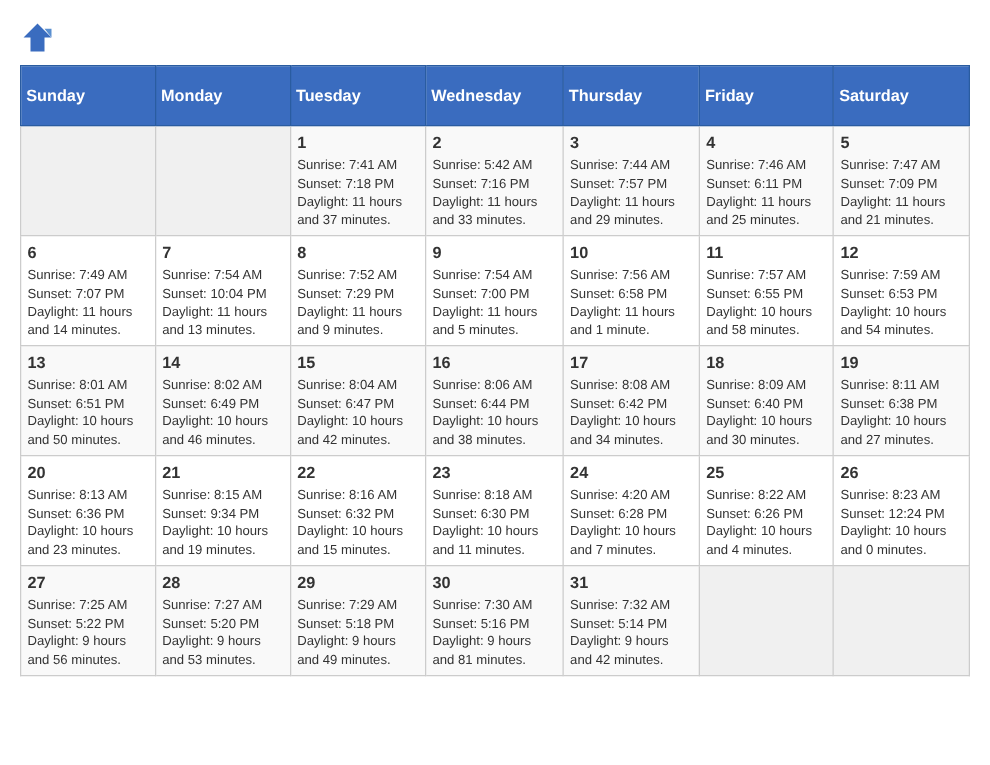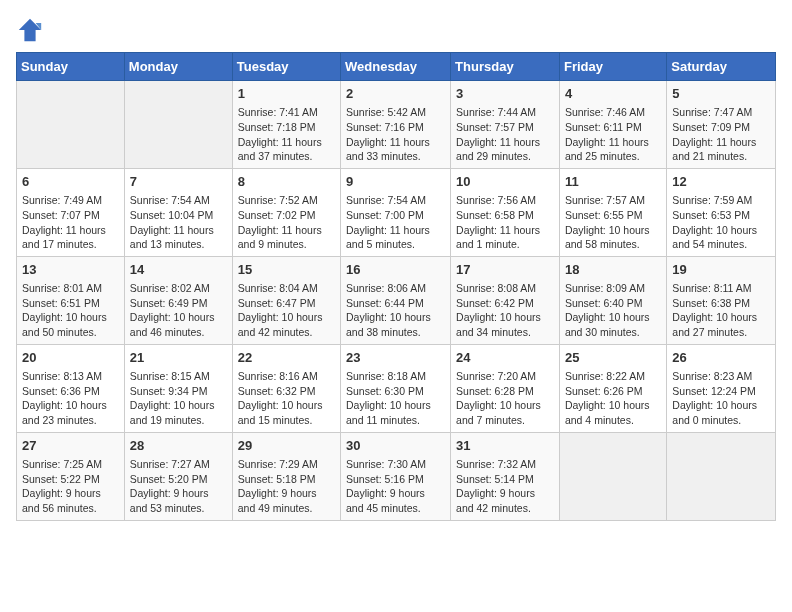--- a/index.html
+++ b/index.html
@@ -47,21 +47,21 @@
       color: #555;
     }
     table {
       width: 100%;
       border-collapse: collapse;
       font-size: 11px;
     }
     thead tr th {
       background-color: #3a6cbf;
       color: #fff;
-      padding: 6px 4px;
+      padding: 16px 4px;
       text-align: left;
       font-size: 13px;
       font-weight: bold;
       border: 1px solid #2a5ca0;
     }
     tbody tr td {
       border: 1px solid #ccc;
       vertical-align: top;
       padding: 4px 5px;
       width: 113px;
@@ -120,49 +120,49 @@
   <tr>
         <td class="empty"></td>
         <td class="empty"></td>
         <td><span class="day-num">1</span><span>Sunrise: 7:41 AM</span><br><span>Sunset: 7:18 PM</span><br><span>Daylight: 11 hours and 37 minutes.</span></td>
         <td><span class="day-num">2</span><span>Sunrise: 5:42 AM</span><br><span>Sunset: 7:16 PM</span><br><span>Daylight: 11 hours and 33 minutes.</span></td>
         <td><span class="day-num">3</span><span>Sunrise: 7:44 AM</span><br><span>Sunset: 7:57 PM</span><br><span>Daylight: 11 hours and 29 minutes.</span></td>
         <td><span class="day-num">4</span><span>Sunrise: 7:46 AM</span><br><span>Sunset: 6:11 PM</span><br><span>Daylight: 11 hours and 25 minutes.</span></td>
         <td><span class="day-num">5</span><span>Sunrise: 7:47 AM</span><br><span>Sunset: 7:09 PM</span><br><span>Daylight: 11 hours and 21 minutes.</span></td>
       </tr>
       <tr>
-        <td><span class="day-num">6</span><span>Sunrise: 7:49 AM</span><br><span>Sunset: 7:07 PM</span><br><span>Daylight: 11 hours and 17 minutes.</span></td>
+        <td><span class="day-num">6</span><span>Sunrise: 7:49 AM</span><br><span>Sunset: 7:07 PM</span><br><span>Daylight: 11 hours and 14 minutes.</span></td>
         <td><span class="day-num">7</span><span>Sunrise: 7:54 AM</span><br><span>Sunset: 10:04 PM</span><br><span>Daylight: 11 hours and 13 minutes.</span></td>
-        <td><span class="day-num">8</span><span>Sunrise: 7:52 AM</span><br><span>Sunset: 7:02 PM</span><br><span>Daylight: 11 hours and 9 minutes.</span></td>
+        <td><span class="day-num">8</span><span>Sunrise: 7:52 AM</span><br><span>Sunset: 7:29 PM</span><br><span>Daylight: 11 hours and 9 minutes.</span></td>
         <td><span class="day-num">9</span><span>Sunrise: 7:54 AM</span><br><span>Sunset: 7:00 PM</span><br><span>Daylight: 11 hours and 5 minutes.</span></td>
         <td><span class="day-num">10</span><span>Sunrise: 7:56 AM</span><br><span>Sunset: 6:58 PM</span><br><span>Daylight: 11 hours and 1 minute.</span></td>
         <td><span class="day-num">11</span><span>Sunrise: 7:57 AM</span><br><span>Sunset: 6:55 PM</span><br><span>Daylight: 10 hours and 58 minutes.</span></td>
         <td><span class="day-num">12</span><span>Sunrise: 7:59 AM</span><br><span>Sunset: 6:53 PM</span><br><span>Daylight: 10 hours and 54 minutes.</span></td>
       </tr>
       <tr>
         <td><span class="day-num">13</span><span>Sunrise: 8:01 AM</span><br><span>Sunset: 6:51 PM</span><br><span>Daylight: 10 hours and 50 minutes.</span></td>
         <td><span class="day-num">14</span><span>Sunrise: 8:02 AM</span><br><span>Sunset: 6:49 PM</span><br><span>Daylight: 10 hours and 46 minutes.</span></td>
         <td><span class="day-num">15</span><span>Sunrise: 8:04 AM</span><br><span>Sunset: 6:47 PM</span><br><span>Daylight: 10 hours and 42 minutes.</span></td>
         <td><span class="day-num">16</span><span>Sunrise: 8:06 AM</span><br><span>Sunset: 6:44 PM</span><br><span>Daylight: 10 hours and 38 minutes.</span></td>
         <td><span class="day-num">17</span><span>Sunrise: 8:08 AM</span><br><span>Sunset: 6:42 PM</span><br><span>Daylight: 10 hours and 34 minutes.</span></td>
         <td><span class="day-num">18</span><span>Sunrise: 8:09 AM</span><br><span>Sunset: 6:40 PM</span><br><span>Daylight: 10 hours and 30 minutes.</span></td>
         <td><span class="day-num">19</span><span>Sunrise: 8:11 AM</span><br><span>Sunset: 6:38 PM</span><br><span>Daylight: 10 hours and 27 minutes.</span></td>
       </tr>
       <tr>
         <td><span class="day-num">20</span><span>Sunrise: 8:13 AM</span><br><span>Sunset: 6:36 PM</span><br><span>Daylight: 10 hours and 23 minutes.</span></td>
         <td><span class="day-num">21</span><span>Sunrise: 8:15 AM</span><br><span>Sunset: 9:34 PM</span><br><span>Daylight: 10 hours and 19 minutes.</span></td>
         <td><span class="day-num">22</span><span>Sunrise: 8:16 AM</span><br><span>Sunset: 6:32 PM</span><br><span>Daylight: 10 hours and 15 minutes.</span></td>
         <td><span class="day-num">23</span><span>Sunrise: 8:18 AM</span><br><span>Sunset: 6:30 PM</span><br><span>Daylight: 10 hours and 11 minutes.</span></td>
-        <td><span class="day-num">24</span><span>Sunrise: 7:20 AM</span><br><span>Sunset: 6:28 PM</span><br><span>Daylight: 10 hours and 7 minutes.</span></td>
+        <td><span class="day-num">24</span><span>Sunrise: 4:20 AM</span><br><span>Sunset: 6:28 PM</span><br><span>Daylight: 10 hours and 7 minutes.</span></td>
         <td><span class="day-num">25</span><span>Sunrise: 8:22 AM</span><br><span>Sunset: 6:26 PM</span><br><span>Daylight: 10 hours and 4 minutes.</span></td>
         <td><span class="day-num">26</span><span>Sunrise: 8:23 AM</span><br><span>Sunset: 12:24 PM</span><br><span>Daylight: 10 hours and 0 minutes.</span></td>
       </tr>
       <tr>
         <td><span class="day-num">27</span><span>Sunrise: 7:25 AM</span><br><span>Sunset: 5:22 PM</span><br><span>Daylight: 9 hours and 56 minutes.</span></td>
         <td><span class="day-num">28</span><span>Sunrise: 7:27 AM</span><br><span>Sunset: 5:20 PM</span><br><span>Daylight: 9 hours and 53 minutes.</span></td>
         <td><span class="day-num">29</span><span>Sunrise: 7:29 AM</span><br><span>Sunset: 5:18 PM</span><br><span>Daylight: 9 hours and 49 minutes.</span></td>
-        <td><span class="day-num">30</span><span>Sunrise: 7:30 AM</span><br><span>Sunset: 5:16 PM</span><br><span>Daylight: 9 hours and 45 minutes.</span></td>
+        <td><span class="day-num">30</span><span>Sunrise: 7:30 AM</span><br><span>Sunset: 5:16 PM</span><br><span>Daylight: 9 hours and 81 minutes.</span></td>
         <td><span class="day-num">31</span><span>Sunrise: 7:32 AM</span><br><span>Sunset: 5:14 PM</span><br><span>Daylight: 9 hours and 42 minutes.</span></td>
         <td class="empty"></td>
         <td class="empty"></td>
       </tr>
     </tbody>
 </table>
 
 </body></html>

